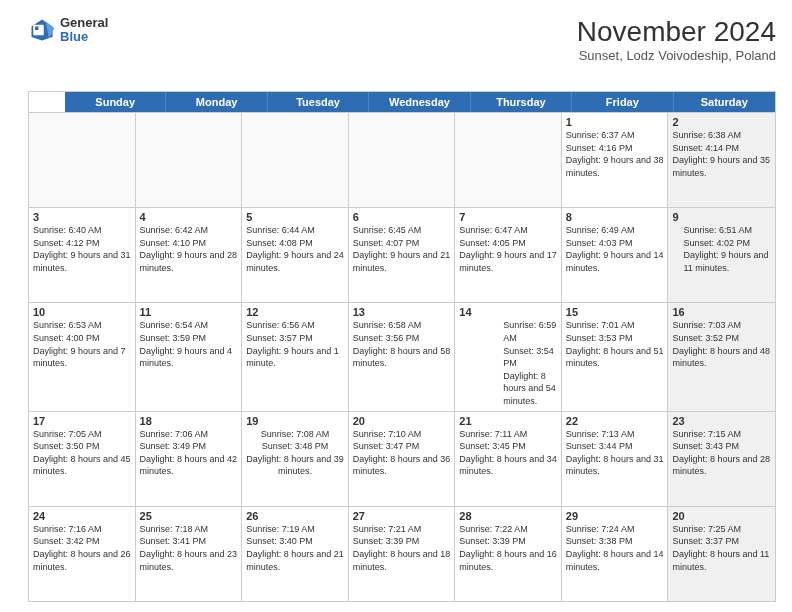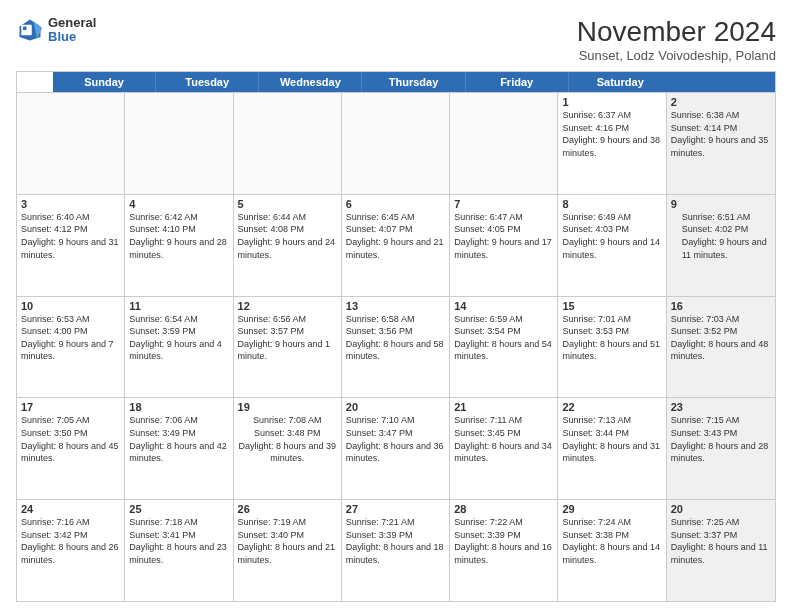--- a/index.html
+++ b/index.html
@@ -6,23 +6,24 @@
     body {
       font-family: Arial, sans-serif;
       background: #fff;
       width: 792px;
       height: 612px;
       overflow: hidden;
     }
     .page {
       width: 792px;
       height: 612px;
-      padding: 16px 16px 10px 16px;
+      padding: 16px 16px 10px 28px;
       display: flex;
       flex-direction: column;
+      gap: 20px;
     }
     .header {
       display: flex;
       justify-content: space-between;
       align-items: flex-start;
       margin-bottom: 8px;
     }
     .logo {
       display: flex;
       align-items: center;
@@ -129,20 +130,21 @@
     </div>
     <div class="title-block">
       <div class="month-title">November 2024</div>
       <div class="subtitle">Sunset, Lodz Voivodeship, Poland</div>
     </div>
   </div>
 
   <div class="calendar">
     <div class="cal-header" id="cal-header">
         <div class="cal-header-cell">Sunday</div>
+        <div class="cal-header-cell">Monday</div>
         <div class="cal-header-cell">Tuesday</div>
         <div class="cal-header-cell">Wednesday</div>
         <div class="cal-header-cell">Thursday</div>
         <div class="cal-header-cell">Friday</div>
         <div class="cal-header-cell">Saturday</div>
       </div>
     <div class="cal-body" id="cal-body">
         <div class="cal-row">
           <div class="cal-cell empty"></div>
           <div class="cal-cell empty"></div>
@@ -226,21 +228,21 @@
 Daylight: 9 hours and 1 minute.</div>
           </div>
           <div class="cal-cell">
             <span class="day-num">13</span>
             <div class="day-info" style="white-space: pre-line;">Sunrise: 6:58 AM
 Sunset: 3:56 PM
 Daylight: 8 hours and 58 minutes.</div>
           </div>
           <div class="cal-cell">
             <span class="day-num">14</span>
-            <div class="day-info" style="white-space: pre-line;">Sunrise: 6:59 AM
+            <div class="day-info" style="white-space: pre-line; margin-left: 44px;">Sunrise: 6:59 AM
 Sunset: 3:54 PM
 Daylight: 8 hours and 54 minutes.</div>
           </div>
           <div class="cal-cell">
             <span class="day-num">15</span>
             <div class="day-info" style="white-space: pre-line;">Sunrise: 7:01 AM
 Sunset: 3:53 PM
 Daylight: 8 hours and 51 minutes.</div>
           </div>
           <div class="cal-cell shaded">

